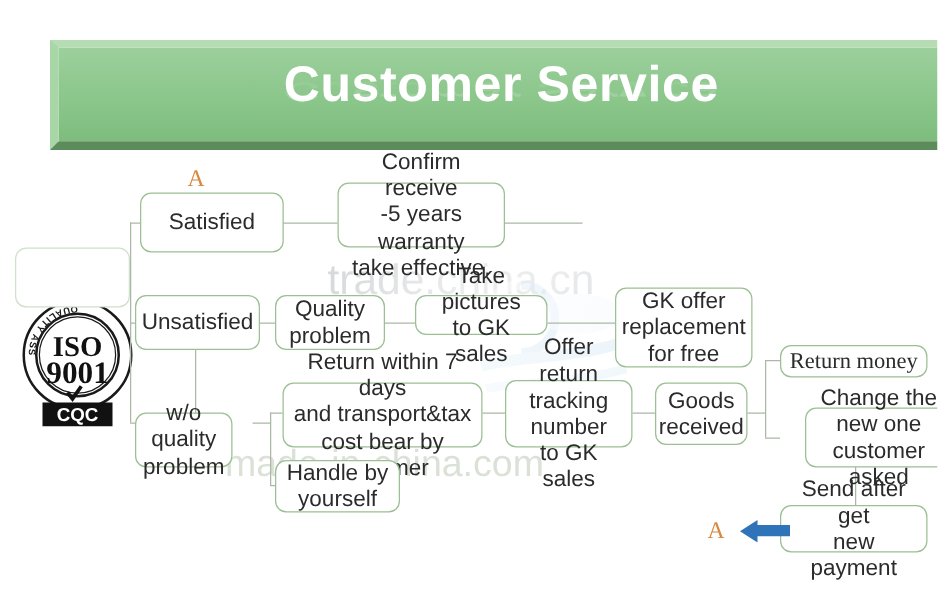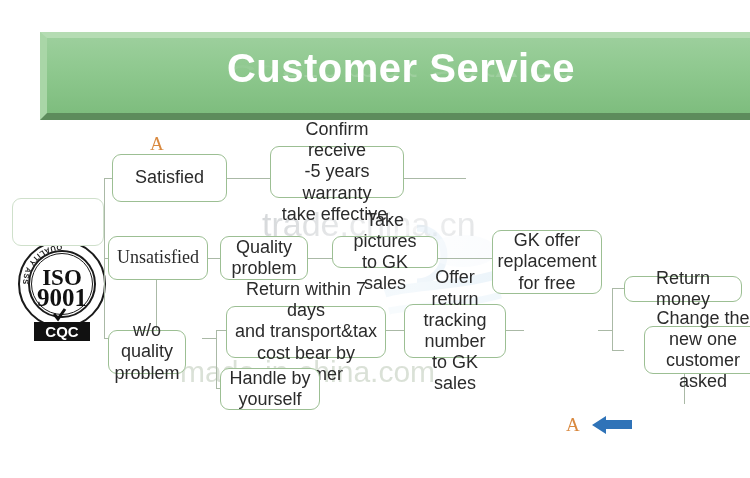--- a/index.html
+++ b/index.html
@@ -230,21 +230,21 @@
 
   <div class="node" style="left:12px;  top:198px; width:92px;  height:48px; border-color:#cfe0cb;"></div>
 
   <div class="node" style="left:112px; top:154px; width:115px; height:48px;">Satisfied</div>
 
   <div class="node" style="left:270px; top:146px; width:134px; height:52px;">Confirm receive
 -5 years warranty
 take effective.</div>
 
 
-  <div class="node" style="left:108px; top:236px; width:100px; height:44px;font-family:Liberation Serif, serif;">Unsatisfied</div>
+  <div class="node" style="left:108px; top:236px; width:100px; height:44px;">Unsatisfied</div>
 
   <div class="node" style="left:220px; top:236px; width:88px;  height:44px;">Quality
 problem</div>
 
   <div class="node" style="left:332px; top:236px; width:106px; height:32px;">Take pictures
 to GK sales</div>
 
   <div class="node" style="left:492px; top:230px; width:110px; height:64px;">GK offer
 replacement
 for free</div>
@@ -253,30 +253,34 @@
 problem</div>
 
   <div class="node" style="left:226px; top:306px; width:160px; height:52px;">Return within 7 days
 and transport&amp;tax
 cost bear by customer</div>
 
   <div class="node" style="left:404px; top:304px; width:102px; height:54px;">Offer return
 tracking number
 to GK sales</div>
 
+  <div class="node" style="left:524px; top:306px; width:74px;  height:50px;">Goods
+received</div>
 
   <div class="node" style="left:220px; top:368px; width:100px; height:42px;">Handle by
 yourself</div>
 
-  <div class="node" style="left:624px; top:276px; width:118px; height:26px;">Return money</div>
+  <div class="node" style="left:624px; top:276px; width:118px; height:26px;font-family:Liberation Serif, serif;">Return money</div>
 
   <div class="node" style="left:620px; top:326px; width:118px; height:48px;margin-left:24px;">Change the
 new one
 customer asked</div>
 
+  <div class="node" style="left:624px; top:404px; width:118px; height:38px;">Send after get
+new payment</div>
 
   <div class="marker-a" style="left:150px; top:134px;">A</div>
 
   <div class="marker-a" style="left:566px; top:415px;">A</div>
 
   <svg id="arrow-blue" viewBox="0 0 40 18">
     <path d="M40 4 L14 4 L14 0 L0 9 L14 18 L14 13 L40 13 Z" fill="#2f73b8"></path>
   </svg>
 
 </div>

